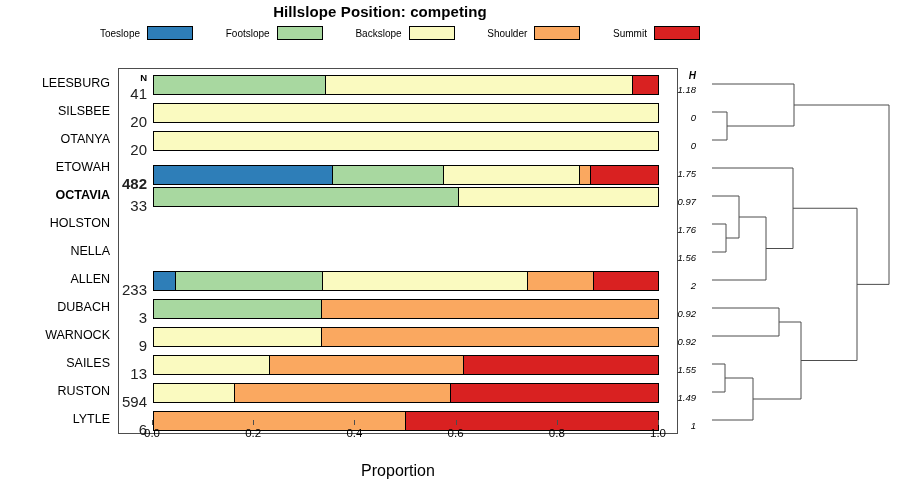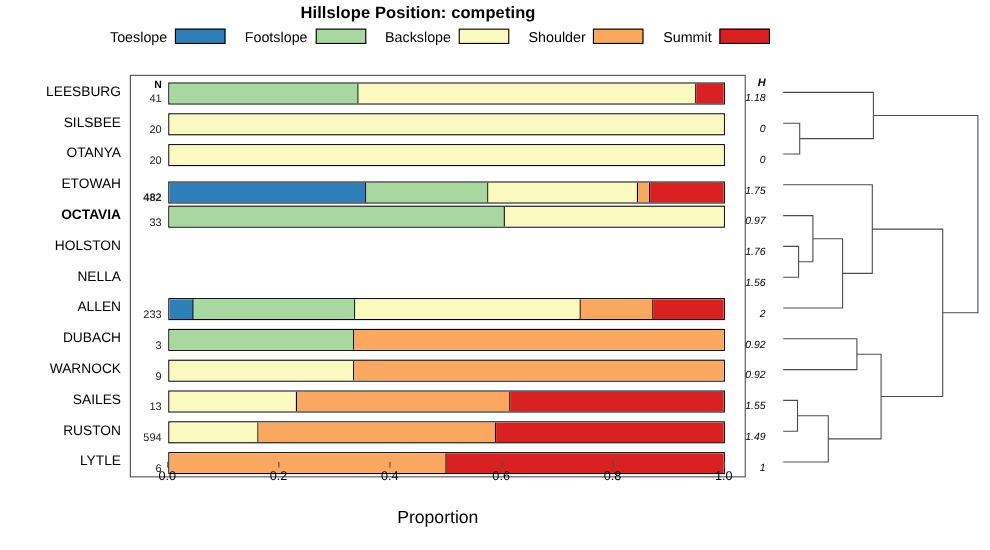--- a/index.html
+++ b/index.html
@@ -20,21 +20,21 @@
     font-size:15px; font-weight:bold;
     letter-spacing:.1px;
   }
 
   
   #legend{
     position:absolute; left:100px; top:24px; width:600px; height:18px;
     display:flex; align-items:center; justify-content:space-between;
   }
   .legend-item{ display:flex; align-items:center; gap:7px; }
-  .legend-label{ font-size:13px; }
+  .legend-label{ font-size:10px; }
   .legend-swatch{
     width:46px; height:14px;
     border:1px solid #000;
   }
 
   
   #plot-frame{
     position:absolute;
     left:118px; top:68px;
     width:560px; height:366px;
@@ -58,21 +58,21 @@
     background:#fff;
   }
   .seg{ height:100%; border-right:1.4px solid #000; }
   .seg:last-child{ border-right:none; }
 
   .n-val{
     position:absolute;
     left:-2px; width:30px;
     top:14px;
     text-align:right;
-    font-size:10px;
+    font-size:15px;
     color:#222;
   }
   .n-head{
     position:absolute;
     left:-2px; width:30px;
     top:0px;
     text-align:right;
     font-size:9.5px;
     font-weight:bold;
   }

